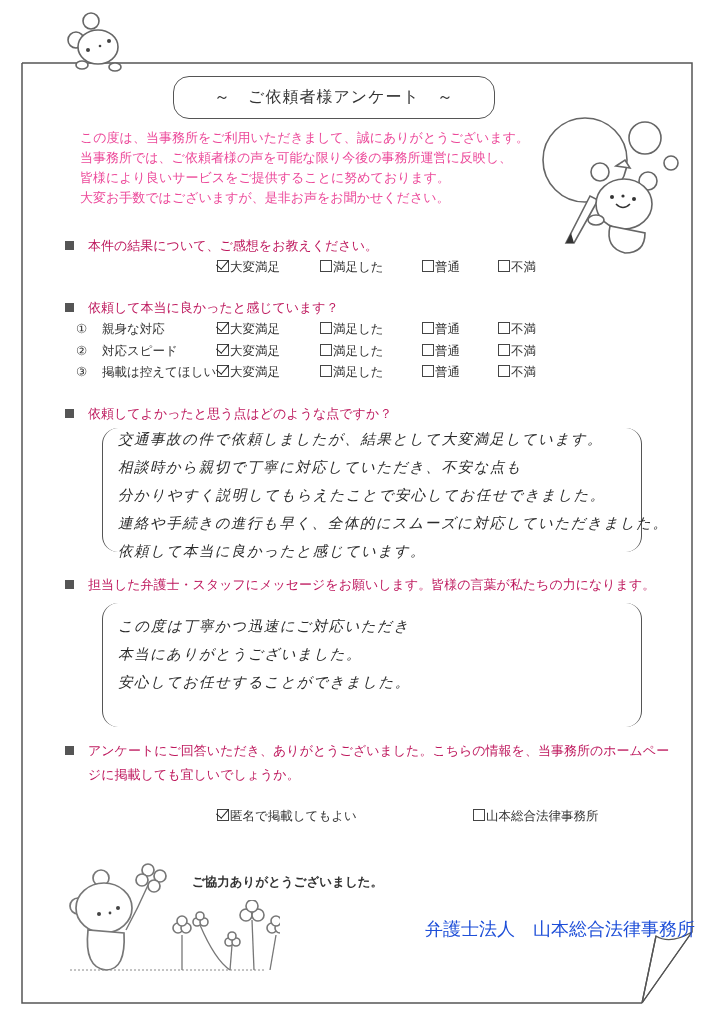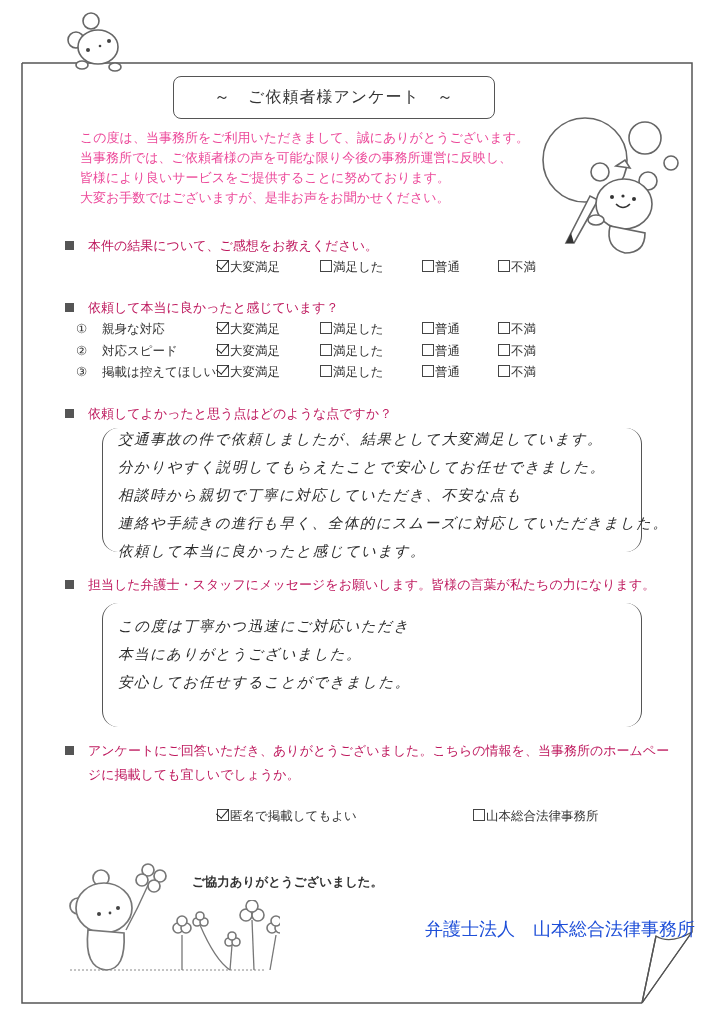--- a/index.html
+++ b/index.html
@@ -1,21 +1,21 @@
 <!DOCTYPE html>
 <html><head>
 <meta charset="utf-8">
 <style>
   html, body { margin:0; padding:0; background:#ffffff; }
   body { width:724px; height:1024px; position:relative; overflow:hidden;
          font-family:"DejaVu Serif","Liberation Serif",serif; color:#3a3a3a; }
   .abs { position:absolute; }
   .frame-svg { position:absolute; left:0; top:0; }
   .title-box { position:absolute; left:173px; top:76px; width:320px; height:41px;
-               border:1.5px solid #555; border-radius:8px; }
+               border:1.5px solid #555; border-radius:16px; }
   .title-text { position:absolute; left:0; right:0; top:10px; text-align:center; font-size:16px; letter-spacing:1px; color:#333; }
   .intro { position:absolute; left:80px; top:128px; font-size:13px; line-height:20px; color:#ec4899; }
   .intro div { white-space:nowrap; }
   .q { position:absolute; font-size:13px; color:#be185d; white-space:nowrap; }
   .q .sq { display:inline-block; width:9px; height:9px; background:#555; margin-right:14px; vertical-align:0px; }
   .opt { position:absolute; font-size:12.5px; color:#333; white-space:nowrap; }
   .box { display:inline-block; width:10px; height:10px; border:1px solid #444; margin-right:1px; vertical-align:-1px; position:relative; }
   .box.checked::after { content:""; position:absolute; left:1px; top:-4px; width:6px; height:11px;
         border-right:1.8px solid #222; border-bottom:1.8px solid #222; transform:rotate(40deg); }
   .sub { position:absolute; font-size:12.5px; color:#333; white-space:nowrap; }
@@ -120,22 +120,22 @@
   <div class="opt" style="left:422px;top:364px"><span class="box"></span><span>普通</span></div>
   <div class="opt" style="left:498px;top:364px"><span class="box"></span><span>不満</span></div>
 </div>
 
 <div class="q" style="left:65px;top:405px">
   <span class="sq"></span><span>依頼してよかったと思う点はどのような点ですか？</span>
 </div>
 <div class="hand-box" style="left:102px;top:428px;width:538px;height:124px"></div>
 <div class="hand" style="left:118px;top:425px">
   <div>交通事故の件で依頼しましたが、結果として大変満足しています。</div>
+  <div>相談時から親切で丁寧に対応していただき、不安な点も</div>
   <div>分かりやすく説明してもらえたことで安心してお任せできました。</div>
-  <div>相談時から親切で丁寧に対応していただき、不安な点も</div>
   <div>連絡や手続きの進行も早く、全体的にスムーズに対応していただきました。</div>
   <div>依頼して本当に良かったと感じています。</div>
 </div>
 
 <div class="q" style="left:65px;top:576px">
   <span class="sq"></span><span>担当した弁護士・スタッフにメッセージをお願いします。皆様の言葉が私たちの力になります。</span>
 </div>
 <div class="hand-box" style="left:102px;top:603px;width:538px;height:124px"></div>
 <div class="hand" style="left:118px;top:612px">
   <div>この度は丁寧かつ迅速にご対応いただき</div>

